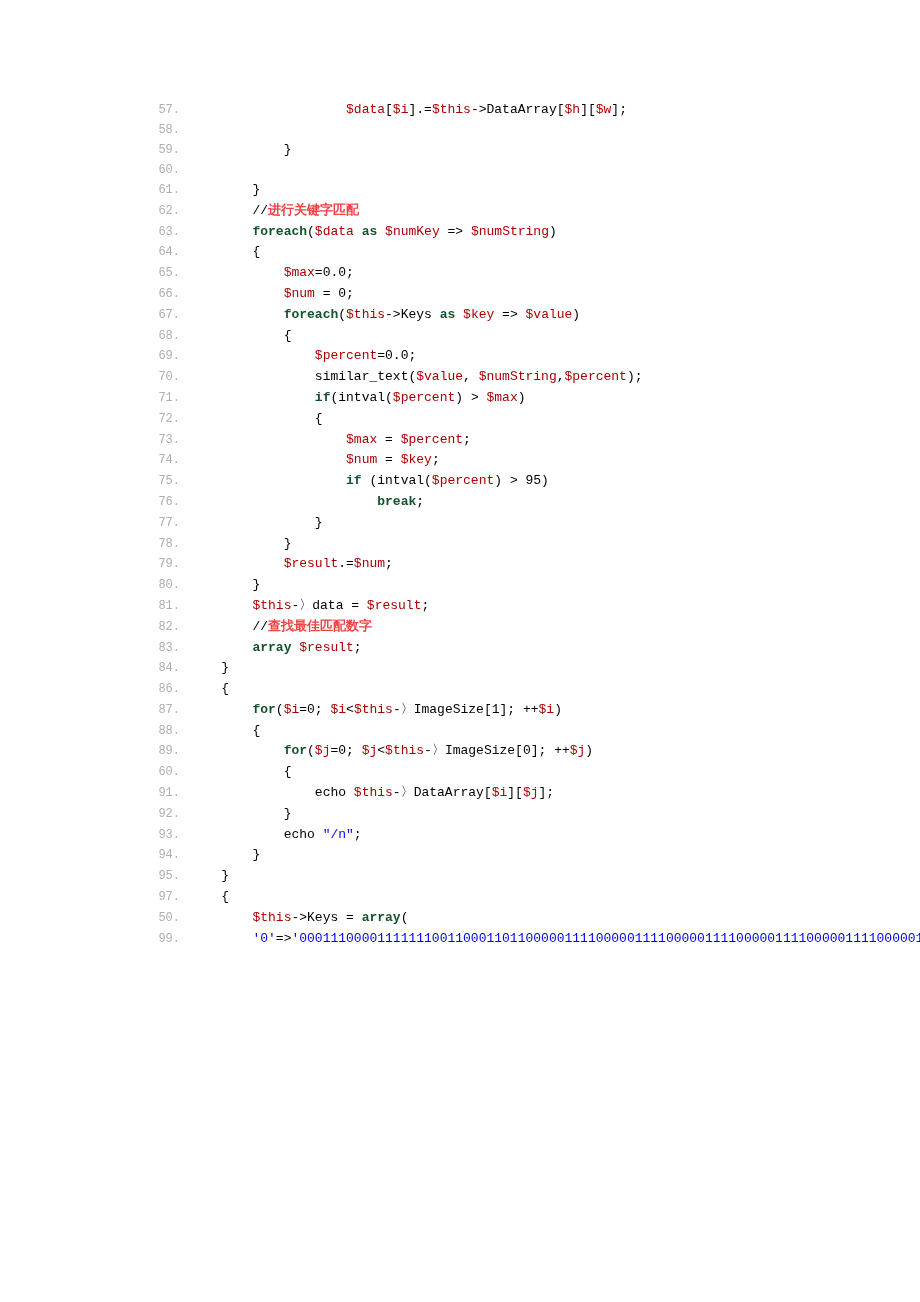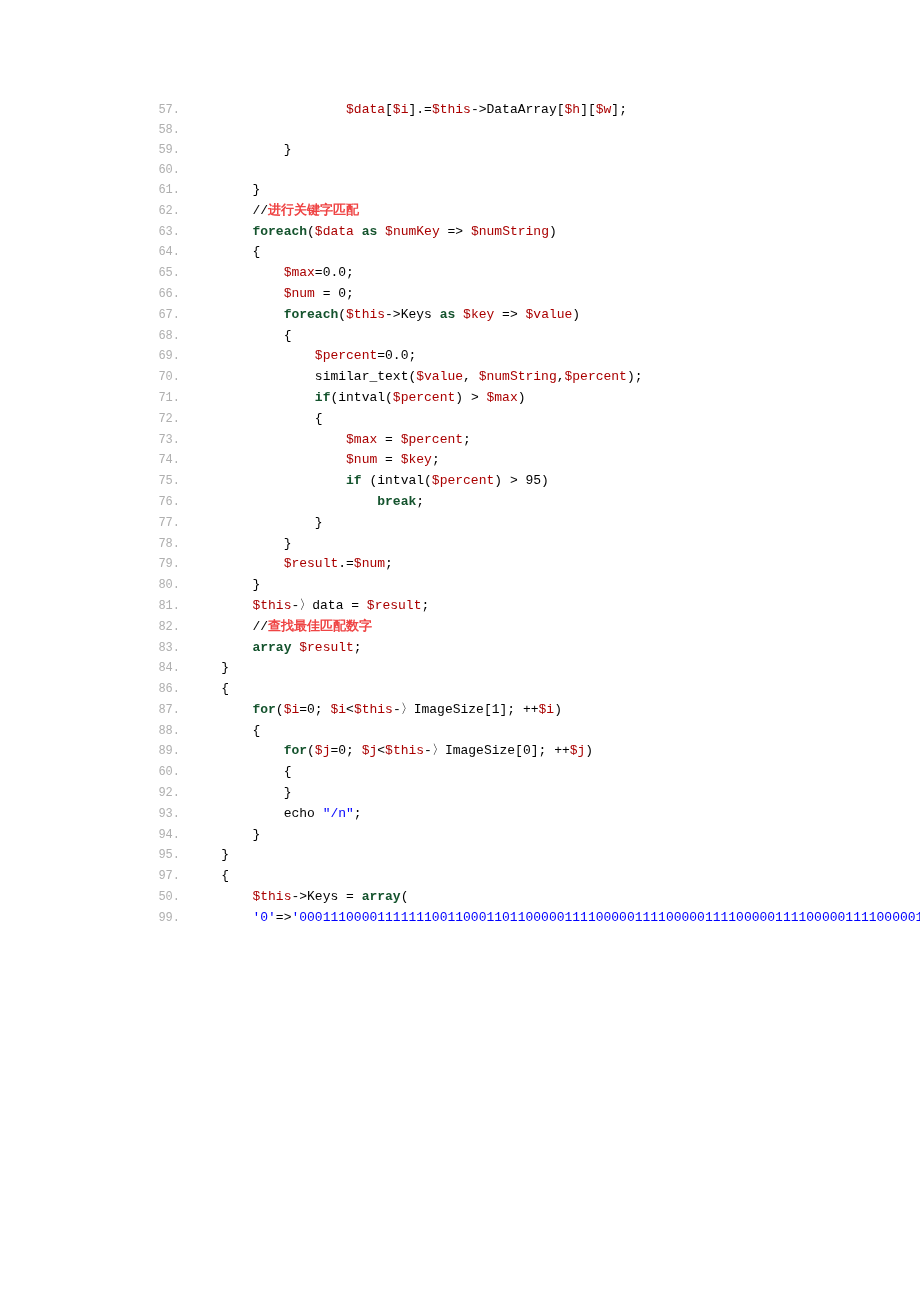--- a/index.html
+++ b/index.html
@@ -175,20 +175,24 @@
       </div>
       <div class="line">
         <span class="ln">89.</span>
         <span class="code">            <span class="kw">for</span><span class="op">(</span><span class="var">$j</span><span class="op">=0; </span><span class="var">$j</span><span class="op">&lt;</span><span class="var">$this</span><span class="op">-〉ImageSize[0]; ++</span><span class="var">$j</span><span class="op">)</span></span>
       </div>
       <div class="line">
         <span class="ln">60.</span>
         <span class="code">            <span class="op">{</span></span>
       </div>
       <div class="line">
+        <span class="ln">91.</span>
+        <span class="code">                <span class="op">echo </span><span class="var">$this</span><span class="op">-〉DataArray[</span><span class="var">$i</span><span class="op">][</span><span class="var">$j</span><span class="op">];</span></span>
+      </div>
+      <div class="line">
         <span class="ln">92.</span>
         <span class="code">            <span class="op">}</span></span>
       </div>
       <div class="line">
         <span class="ln">93.</span>
         <span class="code">            <span class="op">echo </span><span class="str">"/n"</span><span class="op">;</span></span>
       </div>
       <div class="line">
         <span class="ln">94.</span>
         <span class="code">        <span class="op">}</span></span>

